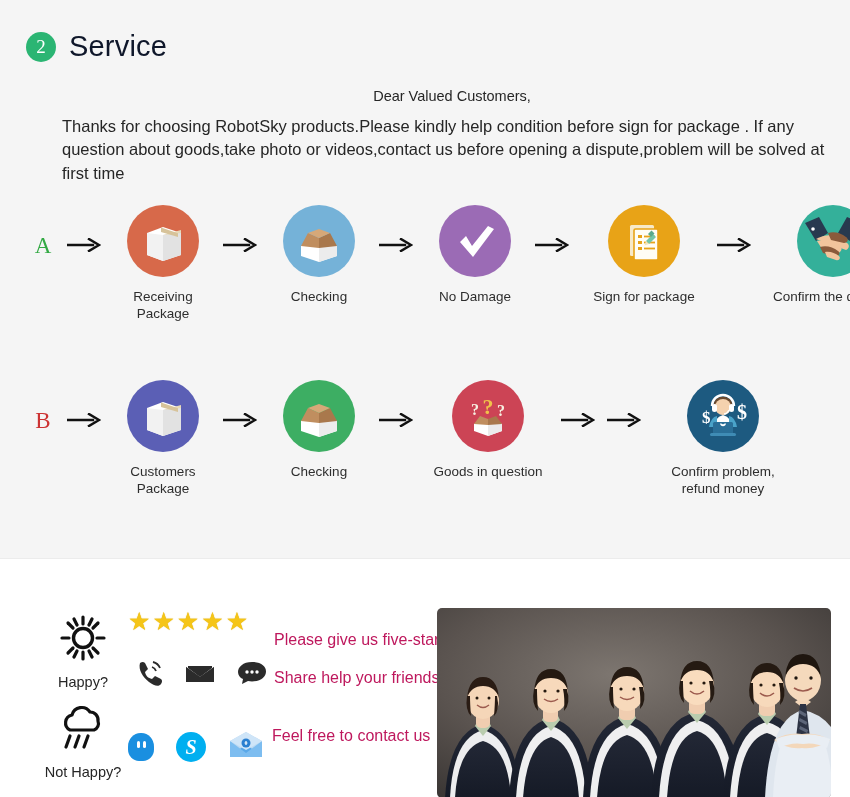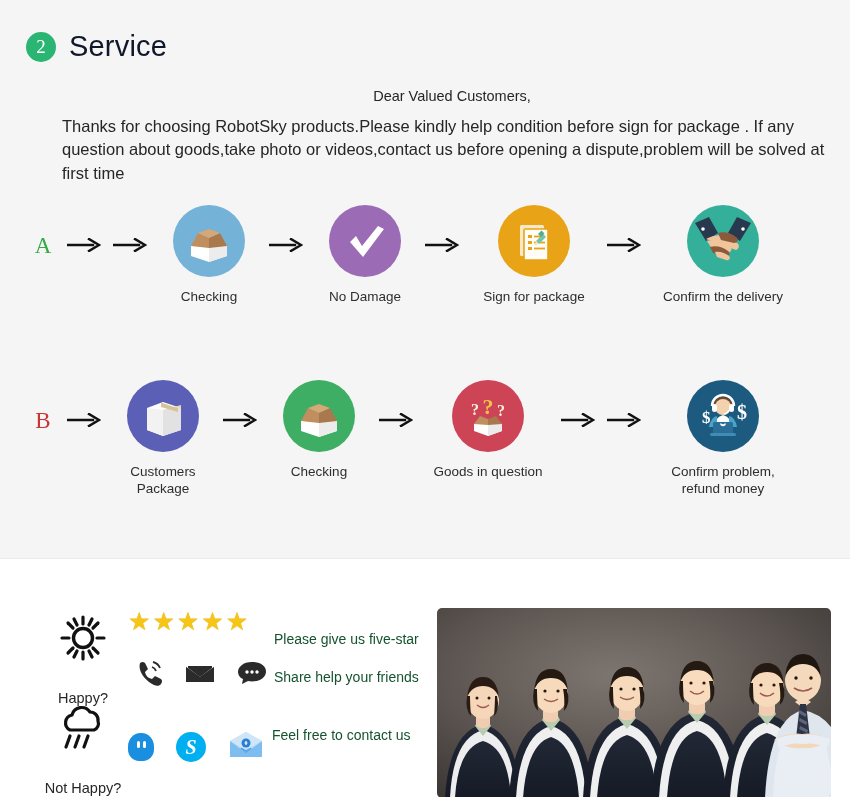--- a/index.html
+++ b/index.html
@@ -78,27 +78,27 @@
     position: absolute; left: 0; top: 558px;
     width: 850px; height: 239px; background: #ffffff;
     border-top: 1px solid #ececec;
   }
   .mood-block { position: absolute; }
   .mood-block.happy { left: 40px; top: 55px; }
   .mood-block.nothappy { left: 40px; top: 145px; }
   .mood-icon-wrap { width: 86px; text-align: center; }
   .mood-label {
     font-size: 14.5px; color: #262626; text-align: center;
-    margin-top: 20px;
+    margin-top: 4px;
   }
 
   .stars-row { position: absolute; left: 128px; top: 608px; display: flex; gap: 2px; }
   .star { font-size: 25px; color: #f5c518; line-height: 1;
           text-shadow: 0 0 1px #d6a500; }
-  .msg-text { position: absolute; font-size: 14px; color: #14532d; }
+  .msg-text { position: absolute; font-size: 16px; color: #be185d; }
   .msg-five  { left: 274px; top: 630px; }
   .msg-share { left: 274px; top: 668px; }
   .msg-contact { left: 272px; top: 738px; }
 
   .social-row { position: absolute; left: 134px; top: 658px; display: flex; gap: 20px; align-items: center; }
   .im-row { position: absolute; left: 128px; top: 730px; display: flex; gap: 22px; align-items: center; }
 
   .im-qq {
     width: 26px; height: 28px; background: #1a8fe0; border-radius: 48% 48% 42% 42%;
     position: relative;
@@ -141,20 +141,32 @@
 
     <div class="flow-row row-a">
       <div class="row-label green">A</div>
 
       <div class="arrow">
         <svg width="36" height="14" viewBox="0 0 36 14">
             <path d="M0 7 h26 M22 1 l10 6 -10 6" stroke="#111" stroke-width="2.4" fill="none" stroke-linecap="square"></path>
           </svg>
       </div>
 
+      <div class="step">
+        <div class="step-circle" style="background:#d7694a">
+          <svg width="52" height="52" viewBox="0 0 52 52">
+            <path d="M10 18 L26 12 L44 18 L44 40 L26 46 L10 40 Z" fill="#ffffff"></path>
+            <path d="M26 20 L44 15 L44 19 L26 24 Z" fill="#e7d9b8"></path>
+            <path d="M10 18 L26 20 L26 46 L10 40 Z" fill="#f2f2f2"></path>
+            <path d="M26 20 L44 18 L44 40 L26 46 Z" fill="#e2e2e2"></path>
+            <path d="M24 12.6 L41 18.2 L41 22 L24 17 Z" fill="#d7c39a"></path>
+          </svg>
+        </div>
+        <div class="step-label">Receiving Package</div>
+      </div>
 
       <div class="arrow">
         <svg width="36" height="14" viewBox="0 0 36 14">
             <path d="M0 7 h26 M22 1 l10 6 -10 6" stroke="#111" stroke-width="2.4" fill="none" stroke-linecap="square"></path>
           </svg>
       </div>
 
       <div class="step">
         <div class="step-circle" style="background:#75b2d8">
           <svg width="54" height="54" viewBox="0 0 54 54">

